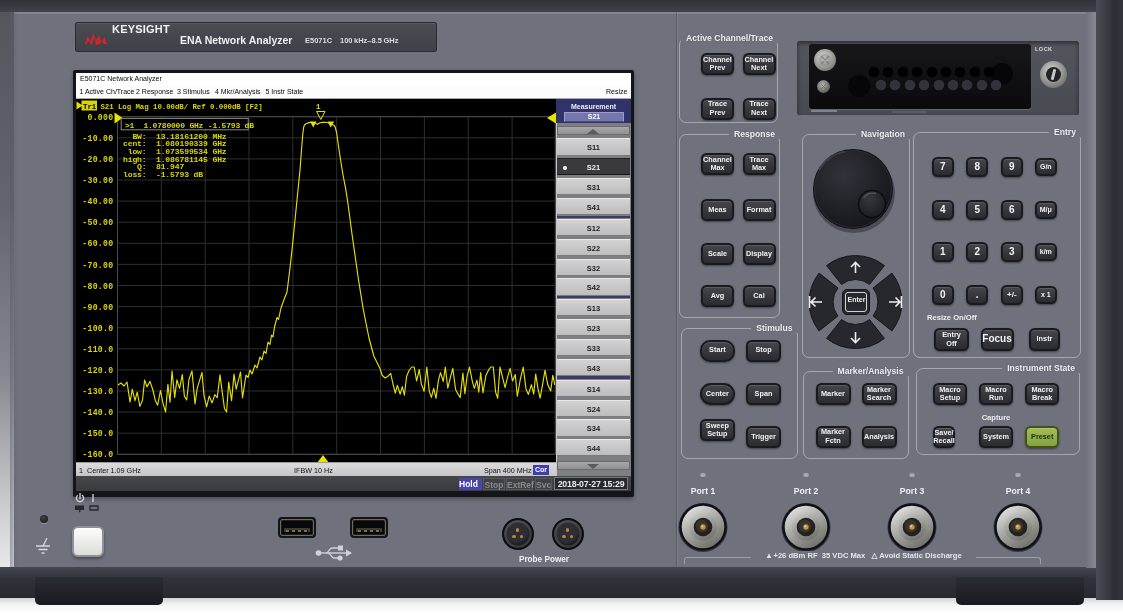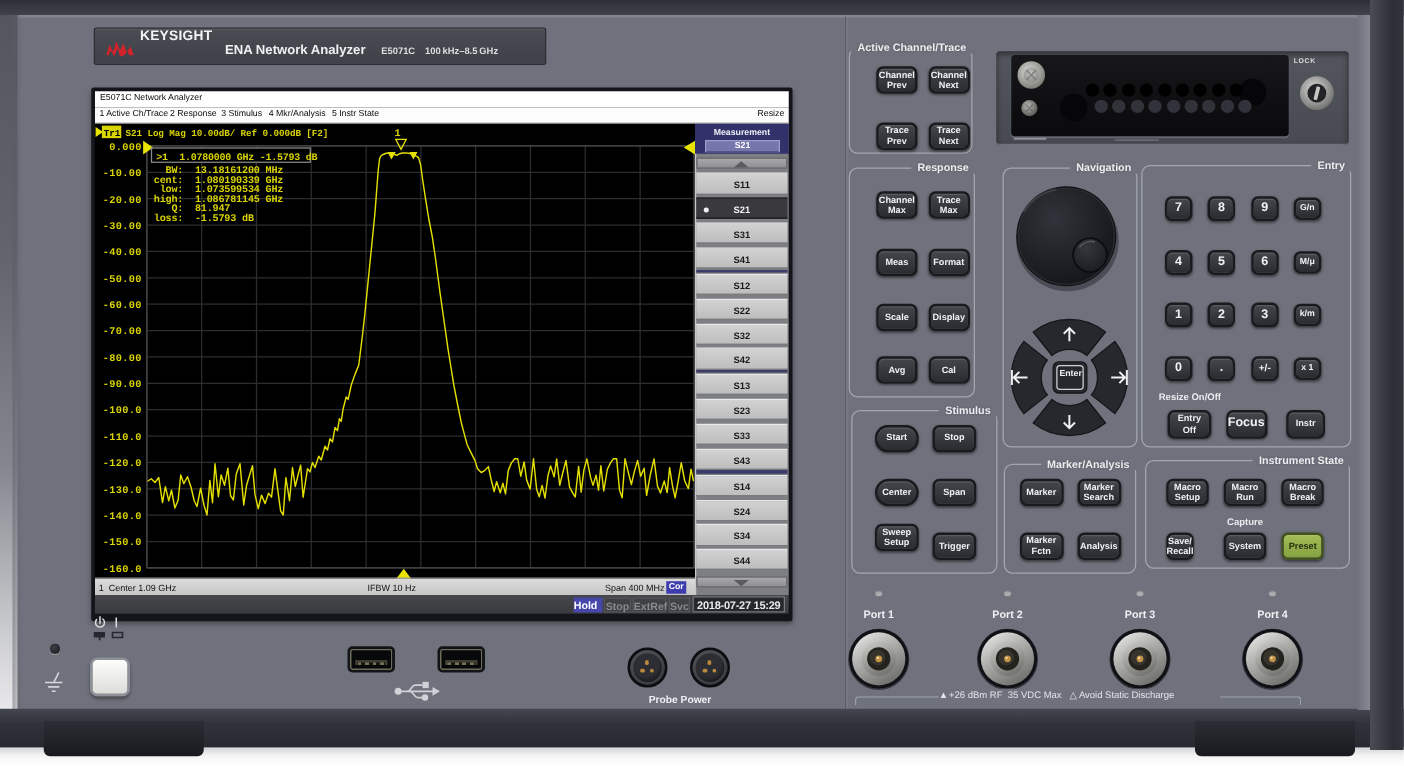--- a/index.html
+++ b/index.html
@@ -79,21 +79,21 @@
 #hole{position:absolute;left:40px;top:515px;width:7.5px;height:7.5px;border-radius:50%;background:radial-gradient(circle at 40% 35%,#3c3e44,#17181c);box-shadow:0 1px 0 rgba(255,255,255,.25)}
 .usb{position:absolute;top:517px;width:38px;height:21px;background:#07080a;border-radius:4px;border:2px solid #131418;box-shadow:inset 0 0 0 1.2px #6e6a59}
 .usb .tong{position:absolute;left:4px;top:9px;width:26px;height:4px;background:#3e3b31;border-radius:.5px}
 .usb .low{position:absolute;left:6px;top:11px;width:22px;height:2.2px;background:repeating-linear-gradient(90deg,#766f55 0 3px,#15160f 3px 6px)}
 #ppow .lab{position:absolute;left:508px;top:555px;width:72px;text-align:center;color:#eef0f3;font-weight:bold;font-size:8.2px}
 .ppc{position:absolute;top:518px;width:32px;height:32px;border-radius:50%;background:radial-gradient(circle at 45% 40%,#2c2e33 45%,#101114 72%);border:2.5px solid #0c0d11;box-shadow:inset 0 0 0 2.5px rgba(120,123,130,.4)}
 .ppc i{position:absolute;width:3.6px;height:3.6px;border-radius:50%;background:#b8883e}
 
 
 #warnline{position:absolute;left:684px;top:557px;width:357px;height:7px;border:1px solid #9aa0a8;border-bottom:none;border-radius:3px 3px 0 0}
-#warntxt{position:absolute;left:751px;top:551px;width:225px;background:#6f727c;color:#e2e5e9;font-weight:normal;font-size:7.6px;}
+#warntxt{position:absolute;left:751px;top:551px;width:225px;background:#6f727c;color:#e2e5e9;font-weight:bold;font-size:7.6px;text-align:center}
 
 
 #hddrec{position:absolute;left:797px;top:41px;width:282px;height:75px;background:linear-gradient(#54565e,#484a52);border-radius:3px;box-shadow:inset 0 2px 5px rgba(0,0,0,.5),inset 0 -1px 0 rgba(255,255,255,.28)}
 #hddplate{position:absolute;left:12px;top:3px;width:222px;height:65px;background:linear-gradient(#17171a,#0a0a0c);border-radius:3px;box-shadow:0 1px 1px rgba(255,255,255,.18)}
 #lock{position:absolute;left:243px;top:20px;width:27px;height:27px;border-radius:50%;background:radial-gradient(circle at 42% 38%,#d7d8d6,#8e8f8d 55%,#4e4f4d)}
 #lock i{position:absolute;left:6px;top:6px;width:15px;height:15px;border-radius:50%;background:#222326}
 #lock b{position:absolute;left:12px;top:8px;width:2.5px;height:11px;background:#c6c7c5;border-radius:1px;transform:rotate(14deg)}
 #locklab{position:absolute;left:238px;top:5px;color:#d8dade;font-size:5.5px;font-weight:bold;letter-spacing:.5px}
 .scrw{position:absolute;border-radius:50%}
 </style></head>

